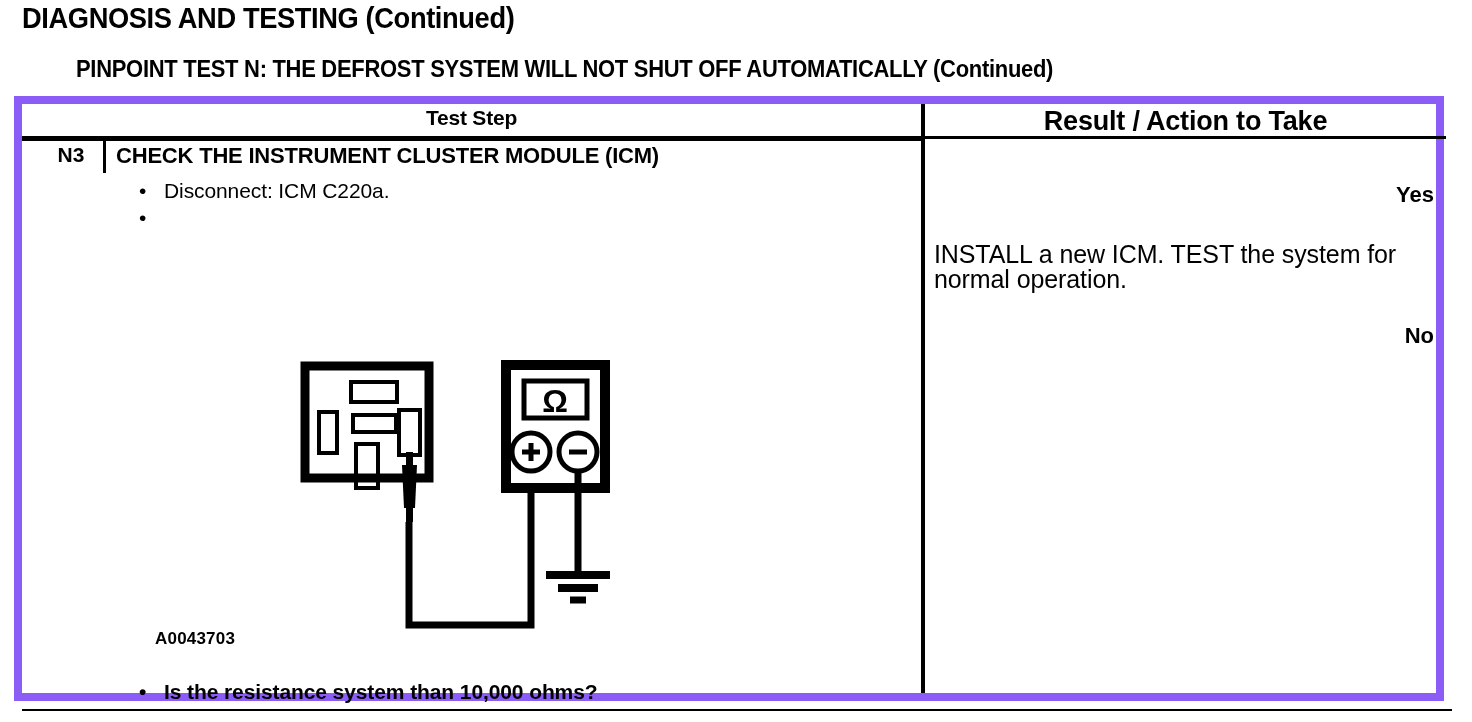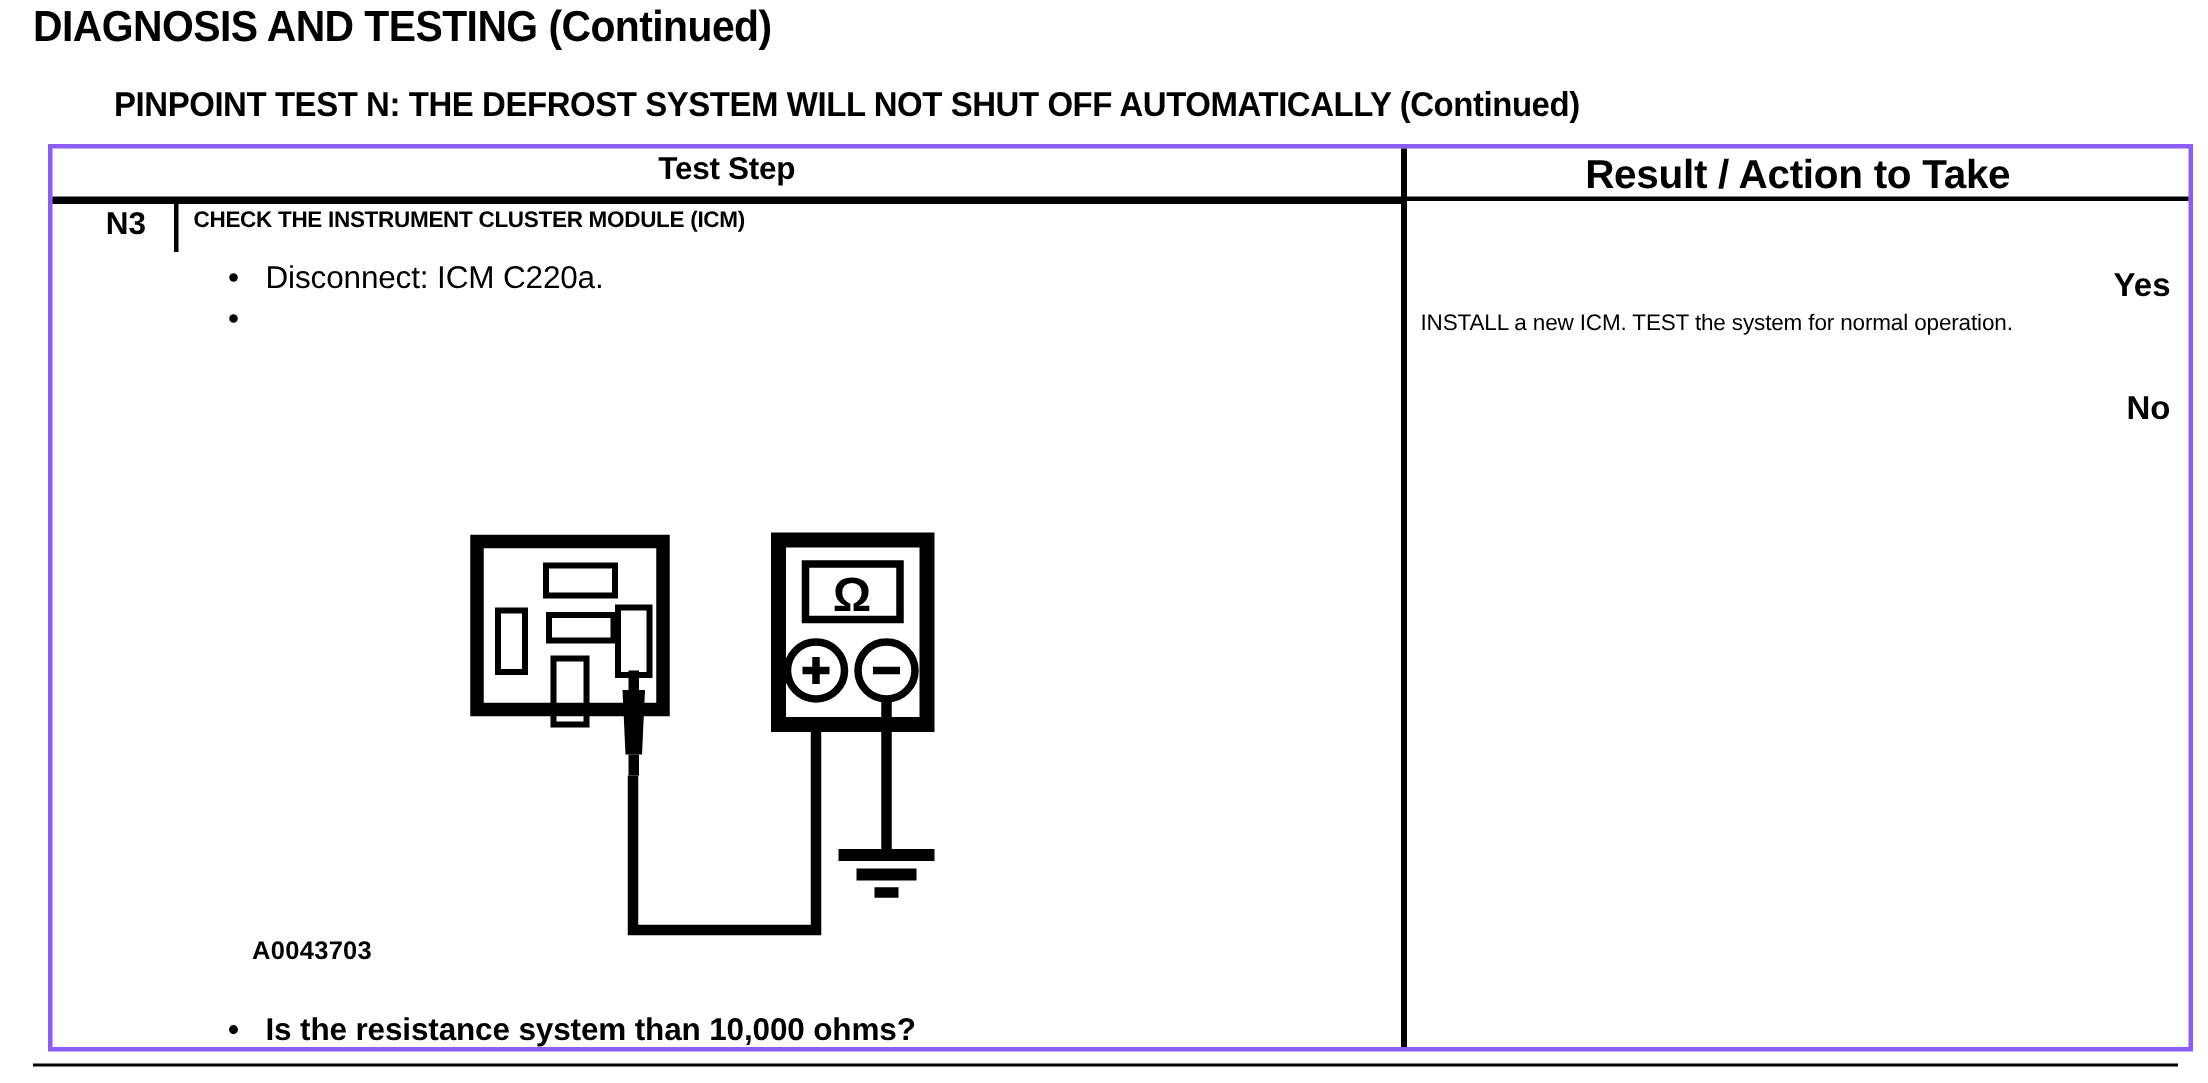--- a/index.html
+++ b/index.html
@@ -37,25 +37,25 @@
     font-weight: bold;
     letter-spacing: -0.3px;
     transform: scaleX(0.955);
     transform-origin: left top;
     white-space: nowrap;
   }
 
   
   #test-table {
     position: absolute;
-    left: 32px;
+    left: 14px;
     top: 96px;
     width: 1430px;
     height: 605px;
-    border: 3px solid #8b5cf6;
+    border: 8px solid #8b5cf6;
     box-sizing: border-box;
   }
   .vdiv {
     position: absolute;
     top: 0;
     bottom: 0;
     width: 4px;
     background: #000;
   }
   #col-divider { left: 899px; }
@@ -119,21 +119,21 @@
     top: 4px;
     width: 98px;
     text-align: center;
     font-size: 21px;
     font-weight: bold;
   }
   #step-title {
     position: absolute;
     left: 94px;
     top: 4px;
-    font-size: 15px;
+    font-size: 22px;
     font-weight: bold;
     letter-spacing: -0.2px;
     white-space: nowrap;
   }
 
   
   #step-bullets {
     position: absolute;
     left: 94px;
     top: 74px;
@@ -187,23 +187,24 @@
     top: 78px;
     width: 500px;
   }
   .result-label {
     font-size: 22px;
     font-weight: bold;
     line-height: 26px;
     text-align: right;
   }
   .result-text {
-    font-size: 15px;
+    font-size: 25px;
     line-height: 25px;
     letter-spacing: -0.1px;
+    margin-top: 34px;
   }
   .result-gap { height: 31px; }
 
   
   #diagram {
     position: absolute;
     left: 0;
     top: 0;
     width: 1430px;
     height: 605px;

